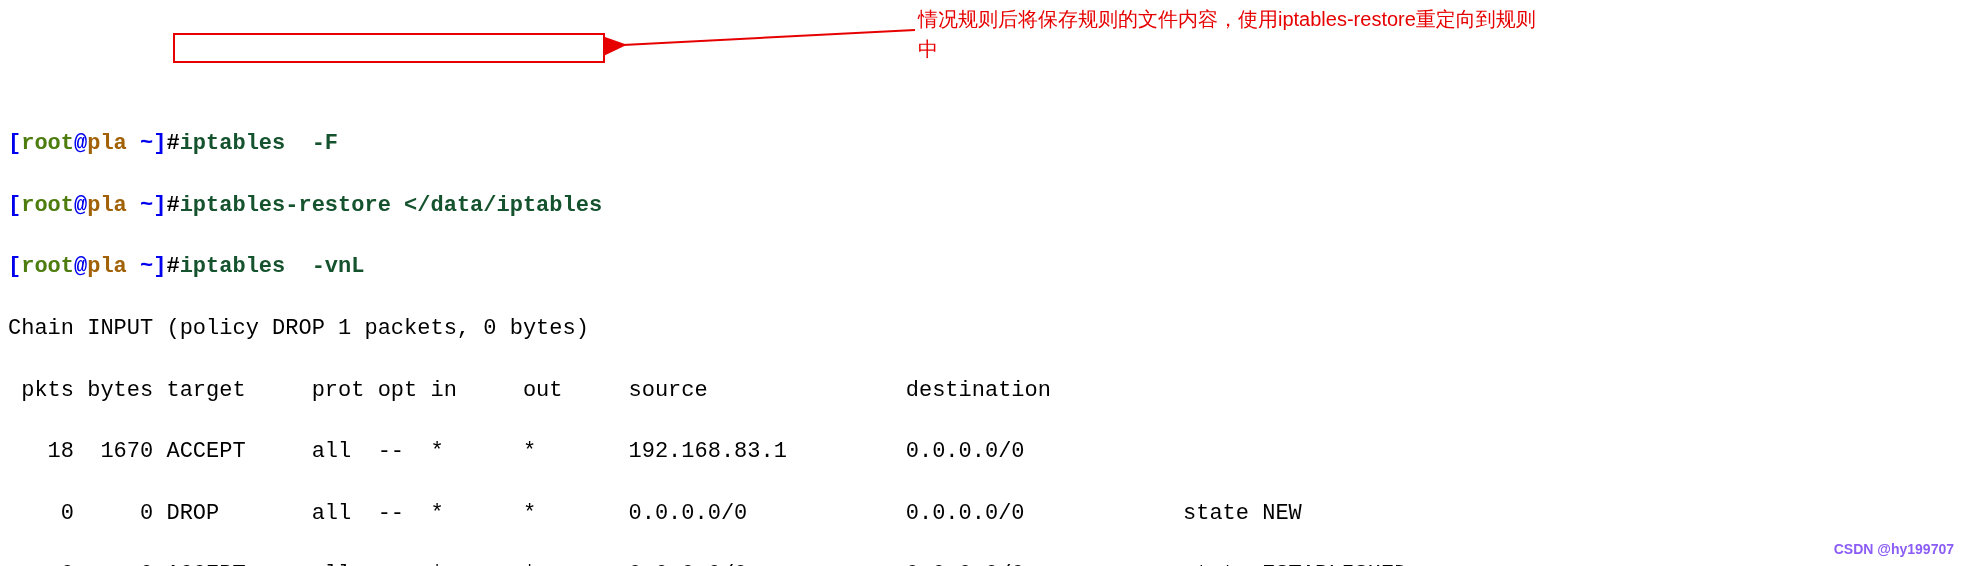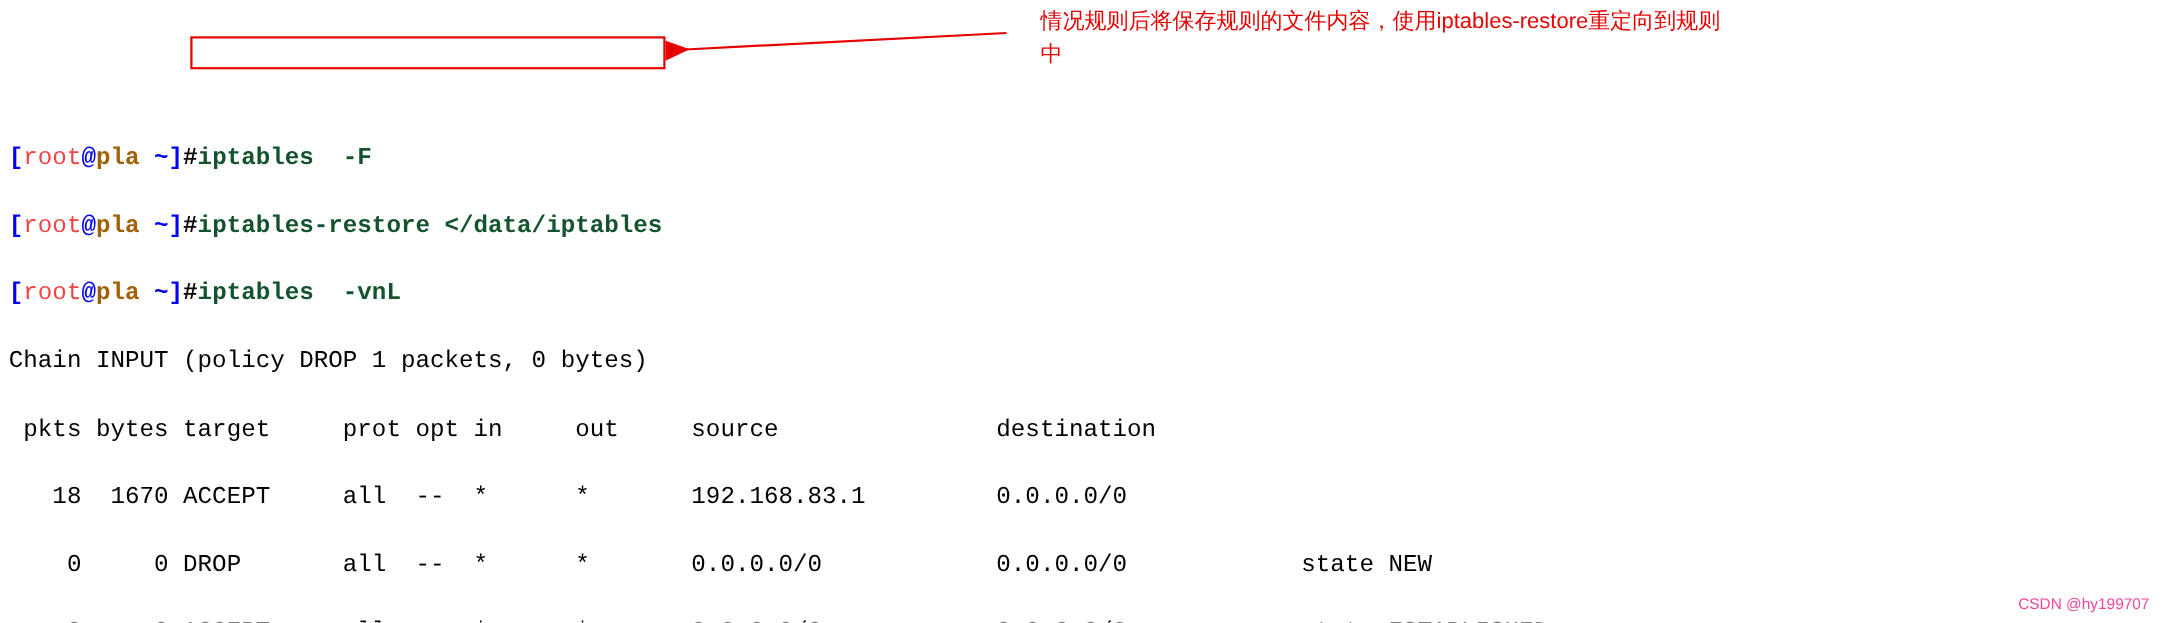--- a/index.html
+++ b/index.html
@@ -9,21 +9,21 @@
       background: #ffffff;
       padding: 6px 8px;
       white-space: pre;
       position: relative;
       width: 1972px;
       height: 566px;
       line-height: 1.4;
       font-weight: bold;
     }
     .prompt-bracket { color: #0000ee; font-weight: bold; }
-    .prompt-user { color: #ef4444; font-weight: normal; }
+    .prompt-user { color: #4d7c0f; font-weight: bold; }
     .prompt-host { color: #a16207; font-weight: bold; text-align: right; }
     .prompt-path { color: #0000ee; font-weight: bold; }
     .prompt-hash { color: #000000; font-weight: bold; }
     .cmd { color: #14532d; font-weight: bold; }
     .out { color: #000000; font-weight: normal; }
     .line { display: block; }
     .highlight-box {
       position: absolute;
       border: 2px solid #e60000;
       pointer-events: none;
@@ -31,35 +31,35 @@
     .box1 { top: 33px; left: 173px; width: 432px; height: 30px; }
     .annotation {
       position: absolute;
       color: #e60000;
       font-family: "Microsoft YaHei", sans-serif;
       font-size: 20px;
       font-weight: normal;
       line-height: 1.5;
       white-space: normal;
     }
-    .anno1 { top: 4px; left: 918px; width: 620px; margin-left: 28px; }
+    .anno1 { top: 4px; left: 918px; width: 620px; }
     .arrow-svg {
       position: absolute;
       top: 20px;
       left: 605px;
       pointer-events: none;
     }
     .watermark {
       position: absolute;
       bottom: 6px;
       right: 18px;
-      color: #ec4899;
+      color: #8b5cf6;
       font-family: Arial, sans-serif;
       font-size: 14px;
-      font-weight: normal;
+      font-weight: bold;
     }
   </style>
 </head>
 <body>
 
 
 
 <span class="line"><span class="prompt-bracket">[</span><span class="prompt-user">root</span><span class="prompt-bracket">@</span><span class="prompt-host">pla</span> <span class="prompt-path">~</span><span class="prompt-bracket">]</span><span class="prompt-hash">#</span><span class="cmd">iptables  -F</span></span>
 <span class="line"><span class="prompt-bracket">[</span><span class="prompt-user">root</span><span class="prompt-bracket">@</span><span class="prompt-host">pla</span> <span class="prompt-path">~</span><span class="prompt-bracket">]</span><span class="prompt-hash">#</span><span class="cmd">iptables-restore &lt;/data/iptables</span></span>
 <span class="line"><span class="prompt-bracket">[</span><span class="prompt-user">root</span><span class="prompt-bracket">@</span><span class="prompt-host">pla</span> <span class="prompt-path">~</span><span class="prompt-bracket">]</span><span class="prompt-hash">#</span><span class="cmd">iptables  -vnL</span></span>

